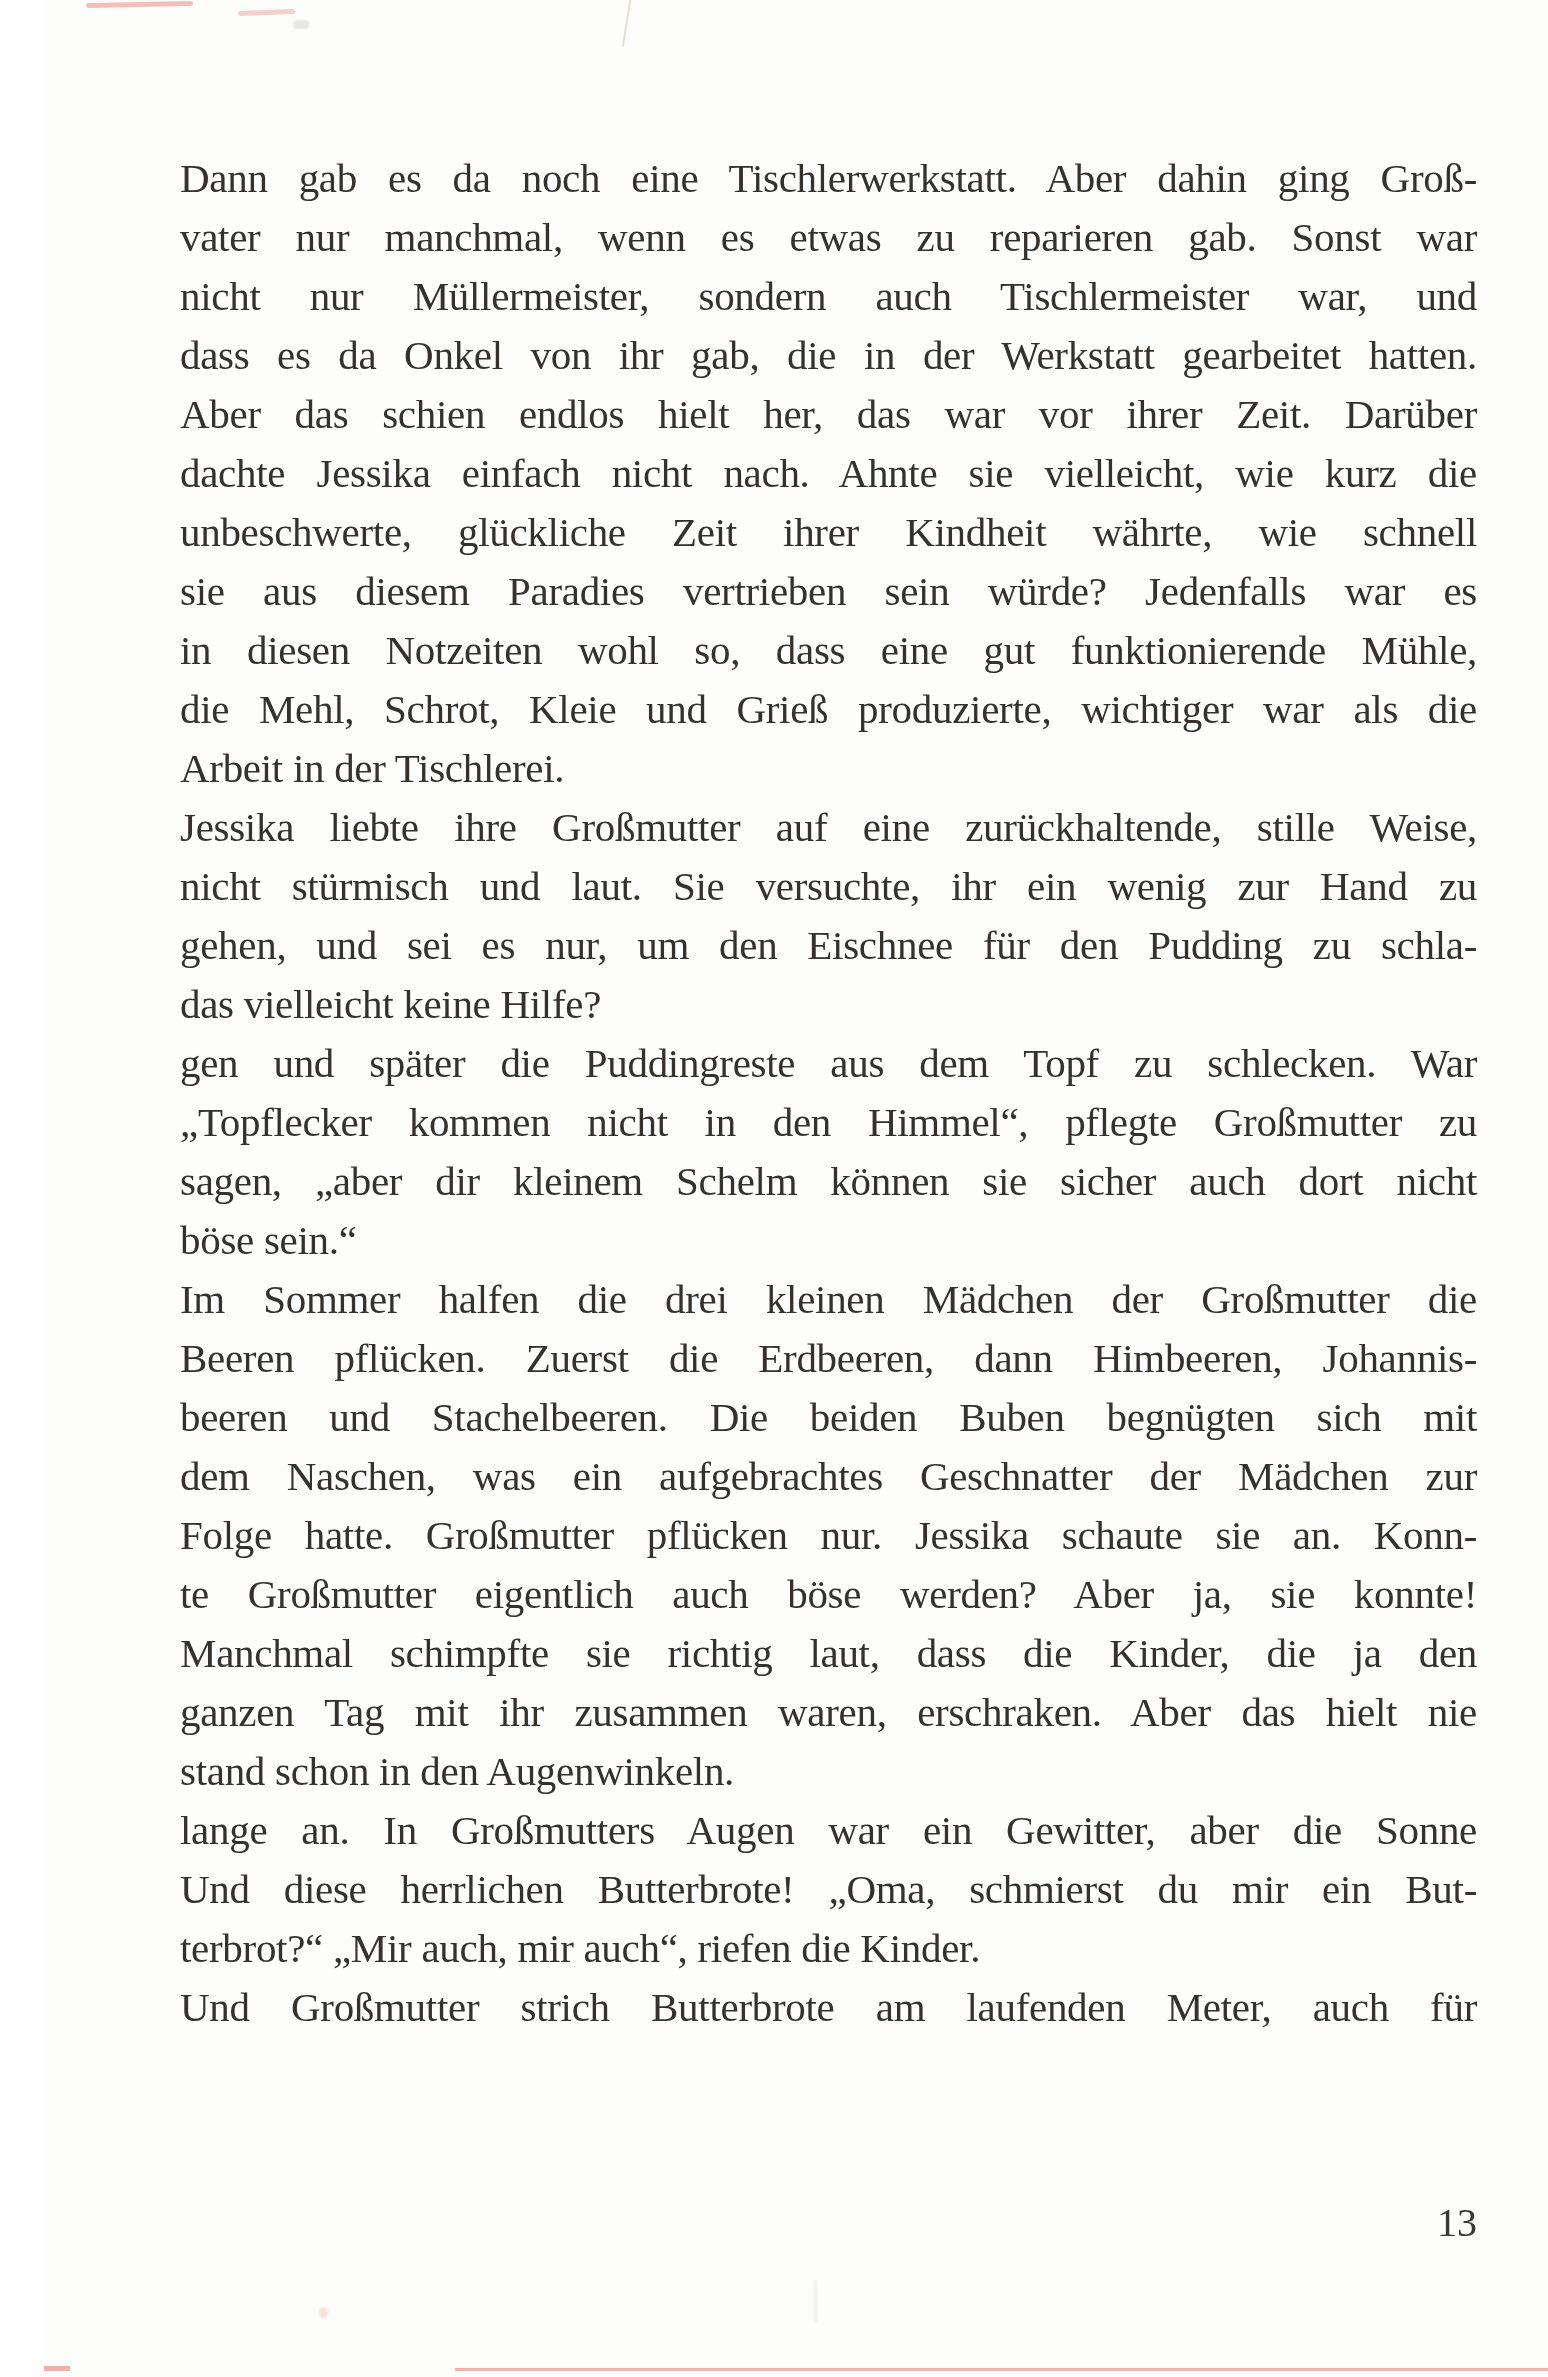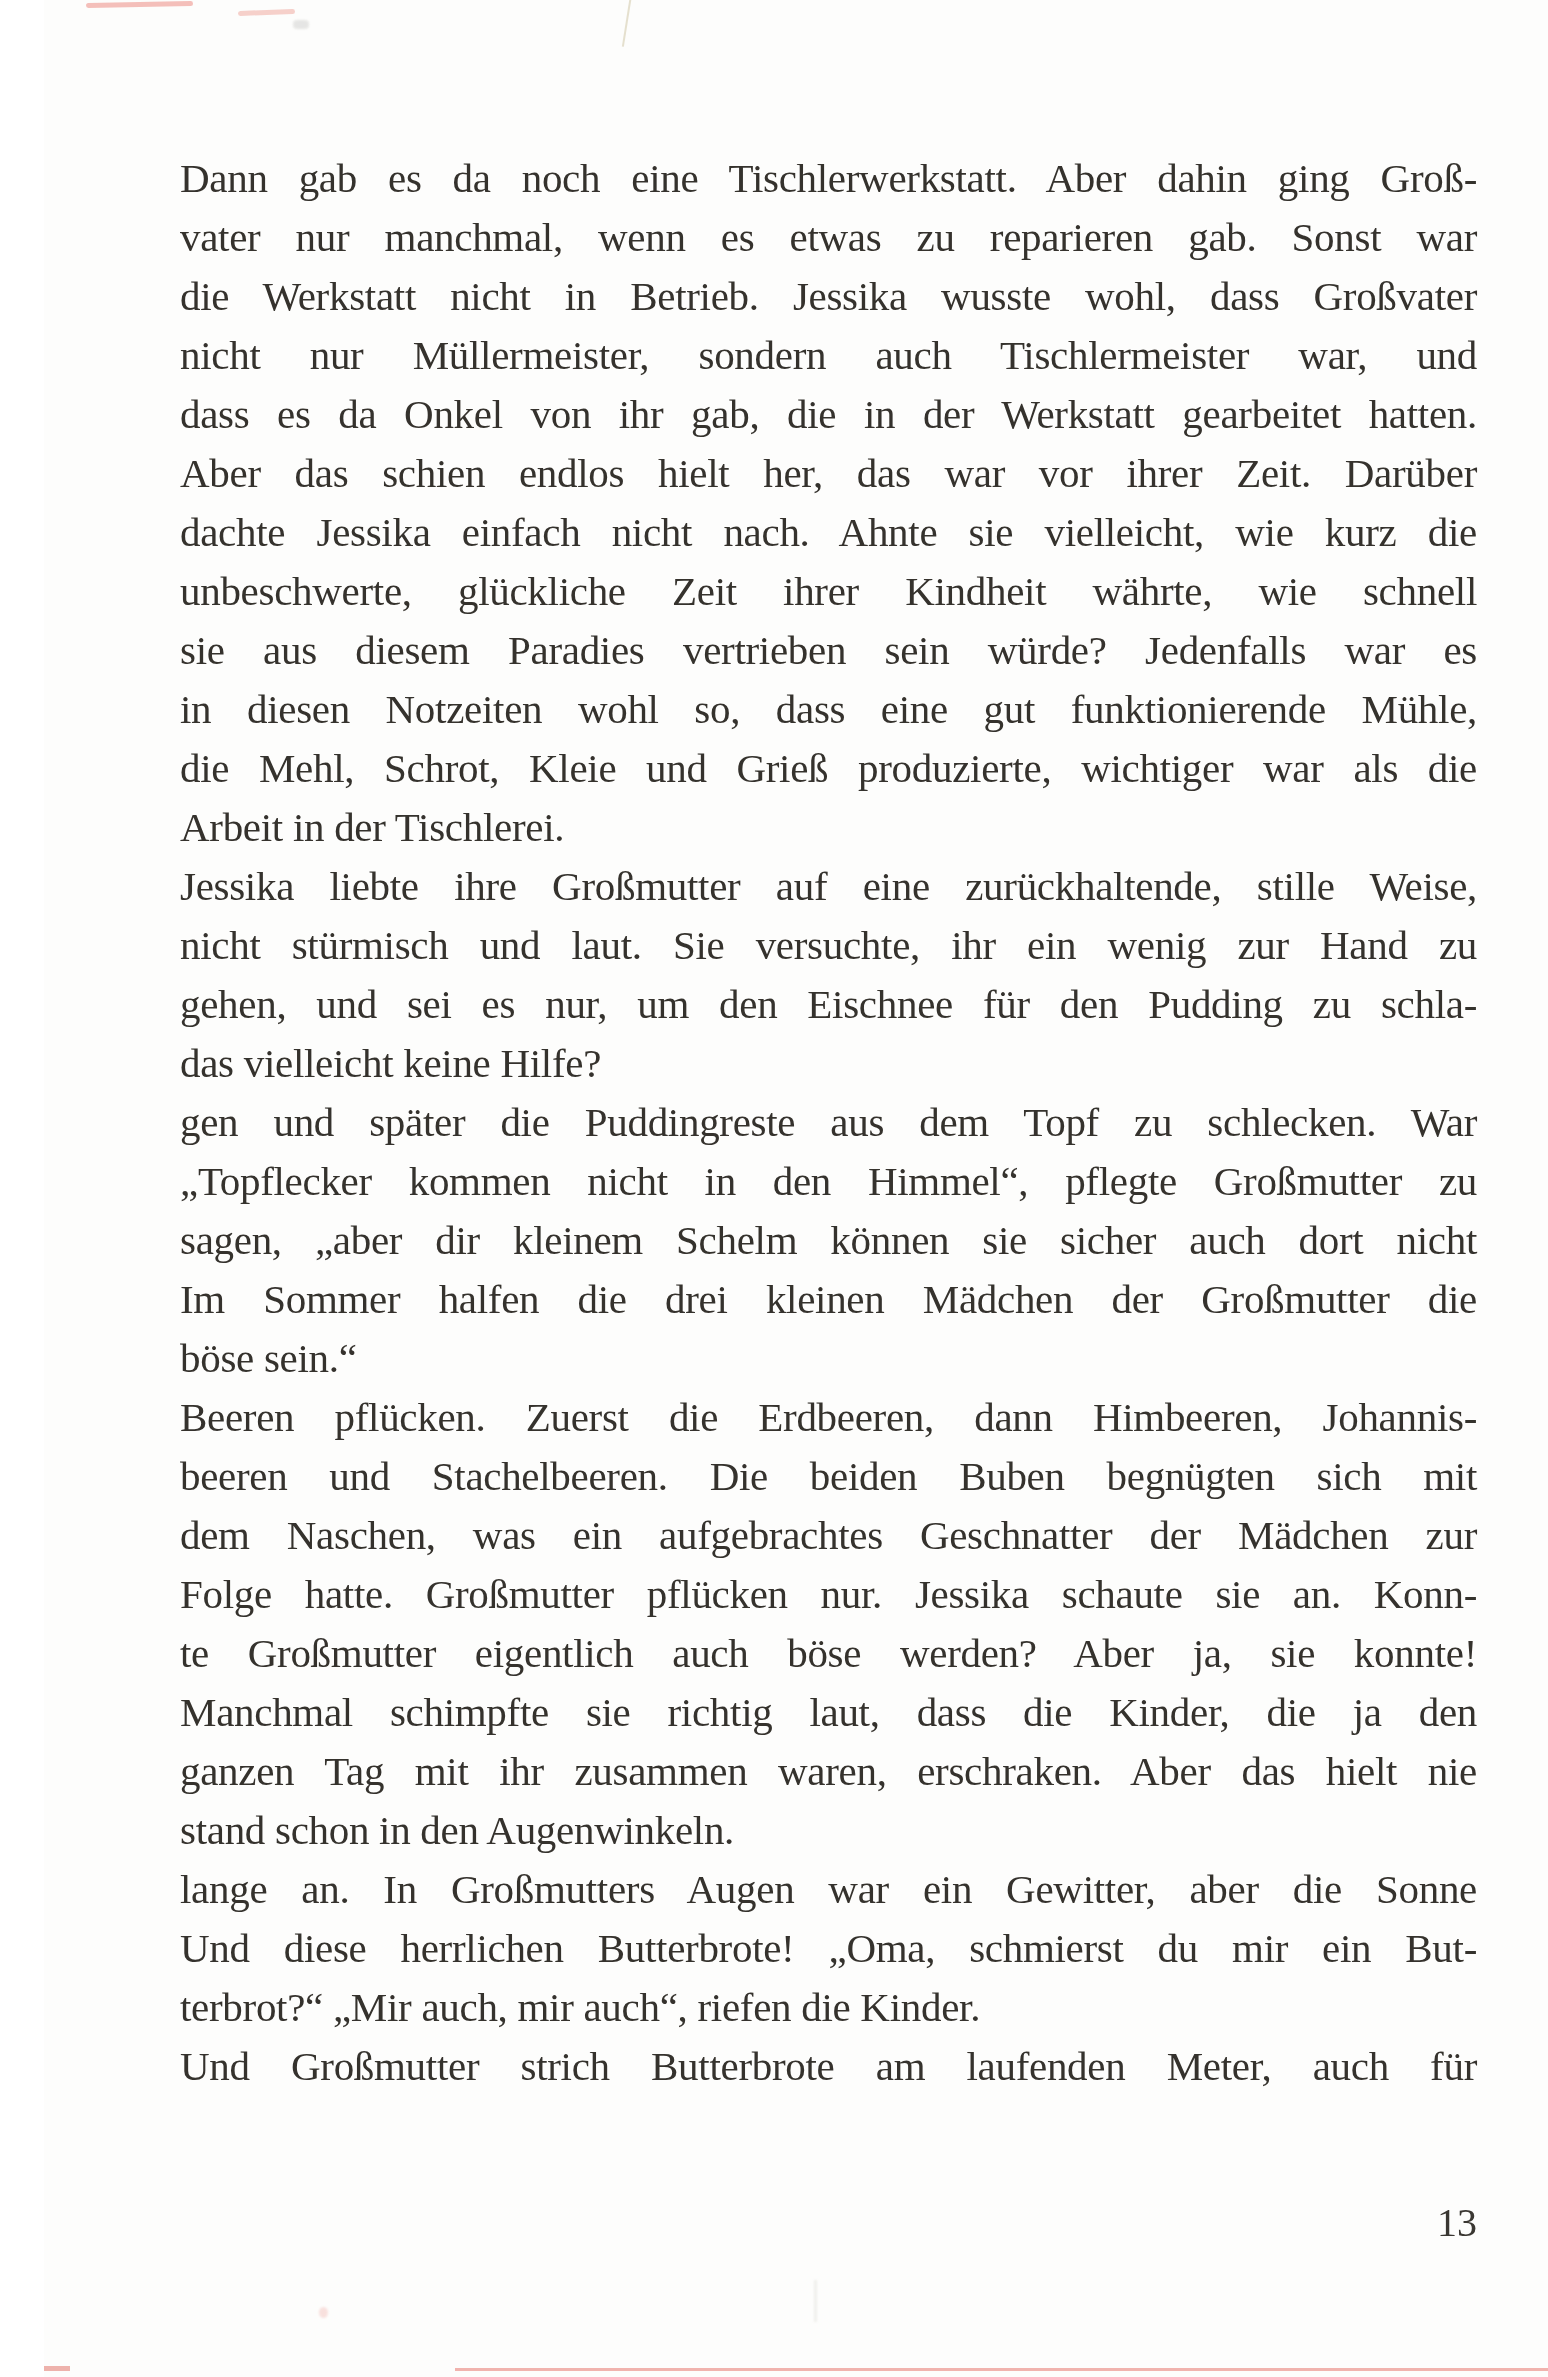--- a/index.html
+++ b/index.html
@@ -76,39 +76,38 @@
   <div class="artifact a-hairline"></div>
   <div class="artifact a-smudge"></div>
   <div class="artifact a-bottom-line"></div>
   <div class="artifact a-bottom-corner"></div>
   <div class="artifact a-bottom-fleck"></div>
   <div class="artifact a-mid-scratch"></div>
 
   <main class="text-block">
     <div class="line">Dann gab es da noch eine Tischlerwerkstatt. Aber dahin ging Groß-</div>
     <div class="line">vater nur manchmal, wenn es etwas zu reparieren gab. Sonst war</div>
-    <div class="line">die Werkstatt nicht in Betrieb. Jessika wusste wohl, dass Großvater</div>
     <div class="line">nicht nur Müllermeister, sondern auch Tischlermeister war, und</div>
     <div class="line">dass es da Onkel von ihr gab, die in der Werkstatt gearbeitet hatten.</div>
     <div class="line">Aber das schien endlos hielt her, das war vor ihrer Zeit. Darüber</div>
     <div class="line">dachte Jessika einfach nicht nach. Ahnte sie vielleicht, wie kurz die</div>
     <div class="line">unbeschwerte, glückliche Zeit ihrer Kindheit währte, wie schnell</div>
     <div class="line">sie aus diesem Paradies vertrieben sein würde? Jedenfalls war es</div>
     <div class="line">in diesen Notzeiten wohl so, dass eine gut funktionierende Mühle,</div>
     <div class="line">die Mehl, Schrot, Kleie und Grieß produzierte, wichtiger war als die</div>
     <div class="line pend">Arbeit in der Tischlerei.</div>
     <div class="line">Jessika liebte ihre Großmutter auf eine zurückhaltende, stille Weise,</div>
     <div class="line">nicht stürmisch und laut. Sie versuchte, ihr ein wenig zur Hand zu</div>
     <div class="line">gehen, und sei es nur, um den Eischnee für den Pudding zu schla-</div>
     <div class="line pend">das vielleicht keine Hilfe?</div>
     <div class="line">gen und später die Puddingreste aus dem Topf zu schlecken. War</div>
     <div class="line">„Topflecker kommen nicht in den Himmel“, pflegte Großmutter zu</div>
     <div class="line">sagen, „aber dir kleinem Schelm können sie sicher auch dort nicht</div>
+    <div class="line pend">böse sein.“</div>
     <div class="line">Im Sommer halfen die drei kleinen Mädchen der Großmutter die</div>
-    <div class="line pend">böse sein.“</div>
     <div class="line">Beeren pflücken. Zuerst die Erdbeeren, dann Himbeeren, Johannis-</div>
     <div class="line">beeren und Stachelbeeren. Die beiden Buben begnügten sich mit</div>
     <div class="line">dem Naschen, was ein aufgebrachtes Geschnatter der Mädchen zur</div>
     <div class="line">Folge hatte. Großmutter pflücken nur. Jessika schaute sie an. Konn-</div>
     <div class="line">te Großmutter eigentlich auch böse werden? Aber ja, sie konnte!</div>
     <div class="line">Manchmal schimpfte sie richtig laut, dass die Kinder, die ja den</div>
     <div class="line">ganzen Tag mit ihr zusammen waren, erschraken. Aber das hielt nie</div>
     <div class="line pend">stand schon in den Augenwinkeln.</div>
     <div class="line">lange an. In Großmutters Augen war ein Gewitter, aber die Sonne</div>
     <div class="line">Und diese herrlichen Butterbrote! „Oma, schmierst du mir ein But-</div>

